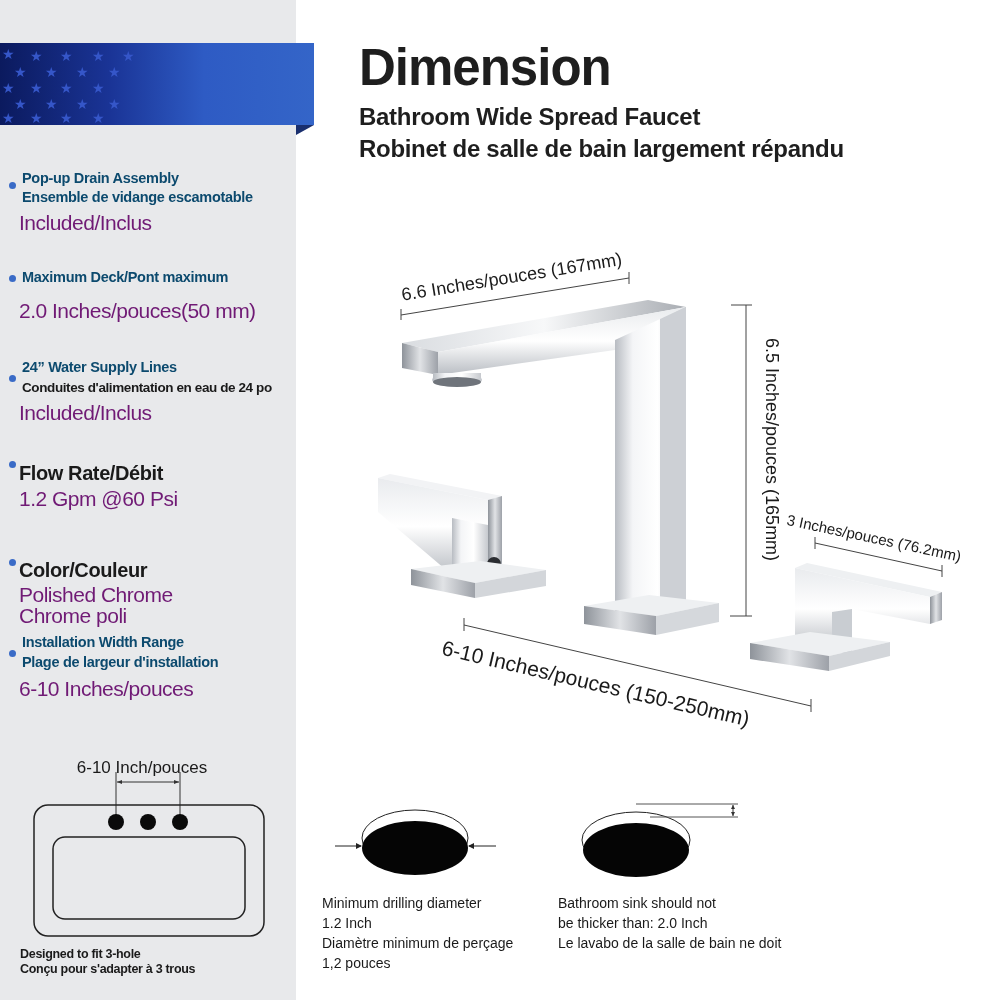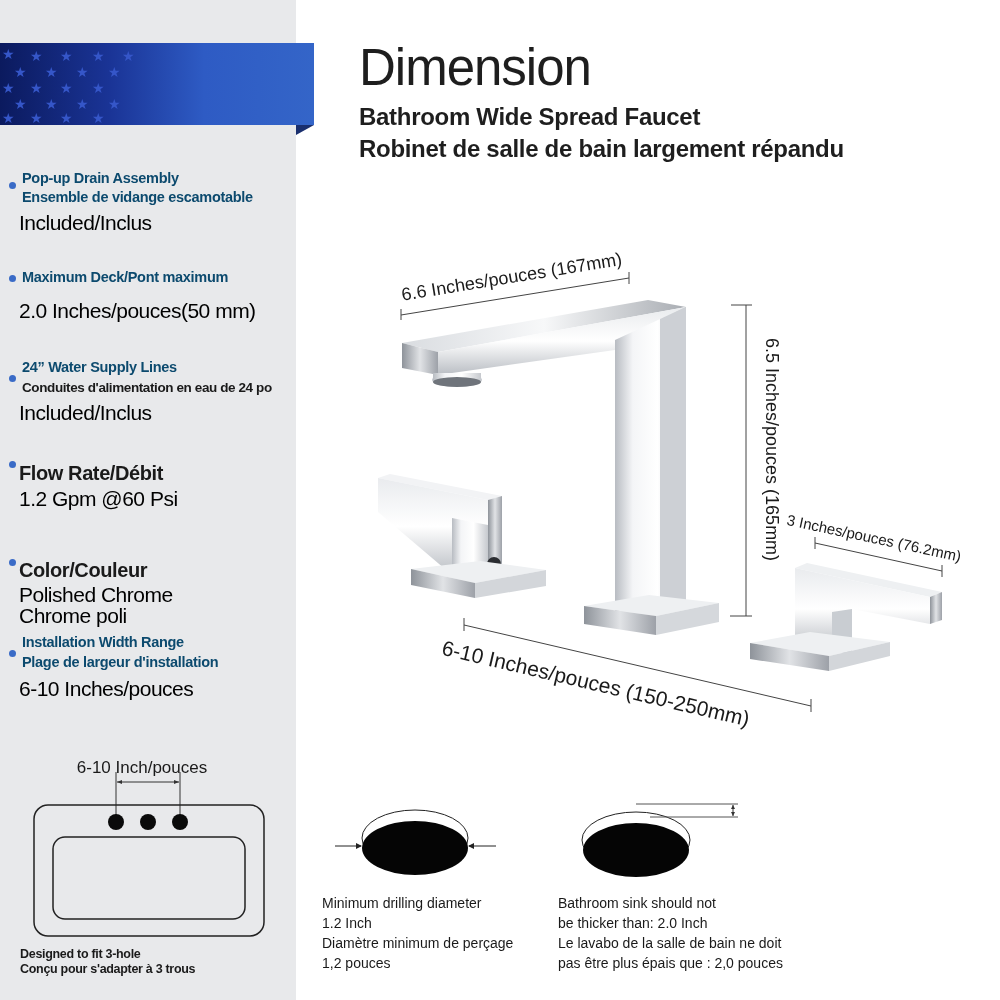--- a/index.html
+++ b/index.html
@@ -14,27 +14,27 @@
     .ribbon .stars span { position: absolute; color: #3556c8; font-size: 14px; line-height: 14px; }
     .ribbon .fold { position: absolute; right: 0; bottom: -10px; width: 0; height: 0;
       border-top: 10px solid #1a2f6e; border-right: 18px solid transparent; }
     .ribbon .title { position: absolute; left: 33px; top: 16px; font-size: 38px; font-weight: bold; color: #ffffff; letter-spacing: -0.2px; }
 
     .spec-item { position: absolute; left: 0; width: 296px; }
     .bullet { position: absolute; width: 7px; height: 7px; border-radius: 50%; background: #3a6bc7; }
     .label-sm { position: absolute; left: 22px; font-size: 14.5px; font-weight: bold; color: #0c4a6e; letter-spacing: -0.3px; white-space: nowrap; }
     .label-xs { position: absolute; left: 22px; font-size: 13.5px; font-weight: bold; color: #1a1a1a; letter-spacing: -0.4px; white-space: nowrap; }
     .label-lg { position: absolute; left: 19px; font-size: 20px; font-weight: bold; color: #1a1a1a; letter-spacing: -0.4px; white-space: nowrap; margin-top: 9px; }
-    .value { position: absolute; left: 19px; font-size: 21px; color: #000000; letter-spacing: -0.5px; white-space: nowrap; }
+    .value { position: absolute; left: 19px; font-size: 21px; color: #701a75; letter-spacing: -0.5px; white-space: nowrap; }
 
     .sink-caption { position: absolute; left: 36px; top: 758px; width: 212px; text-align: center; font-size: 17px; color: #1a1a1a; }
     .sink-note { position: absolute; left: 20px; width: 240px; font-size: 12.5px; font-weight: bold; color: #1a1a1a; letter-spacing: -0.3px; }
 
     
-    .dim-title { position: absolute; left: 359px; top: 38px; font-size: 51px; font-weight: normal; color: #1e1e1e; letter-spacing: -1px; }
+    .dim-title { position: absolute; left: 359px; top: 38px; font-size: 51px; font-weight: bold; color: #1e1e1e; letter-spacing: -1px; }
     .dim-sub { position: absolute; left: 359px; font-size: 24px; font-weight: bold; color: #1e1e1e; letter-spacing: -0.3px; white-space: nowrap; }
 
     .dim-label { position: absolute; font-size: 18px; color: #1a1a1a; white-space: nowrap; transform-origin: left top; }
 
     .hole-note { position: absolute; font-size: 14px; color: #1a1a1a; line-height: 20px; white-space: nowrap; }
 
     svg { position: absolute; left: 0; top: 0; }
   </style>
 </head>
 <body>
@@ -244,14 +244,13 @@
 <div class="hole-note" style="left:322px;top:893px">
   <div>Minimum drilling diameter</div>
   <div>1.2 Inch</div>
   <div>Diamètre minimum de perçage</div>
   <div>1,2 pouces</div>
 </div>
 <div class="hole-note" style="left:558px;top:893px">
   <div>Bathroom sink should not</div>
   <div>be thicker than: 2.0 Inch</div>
   <div>Le lavabo de la salle de bain ne doit</div>
-  <div>pas être plus épais que : 2,0 pouces</div>
 </div>
 
 </body></html>

